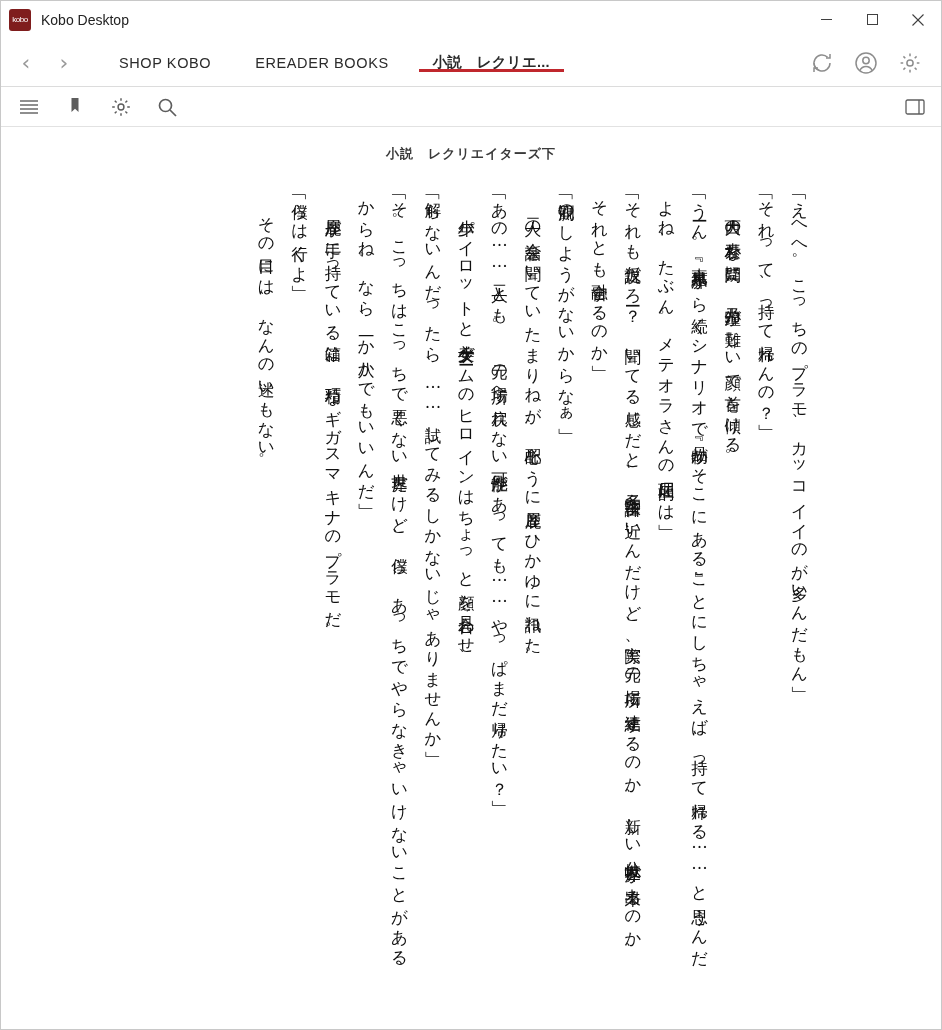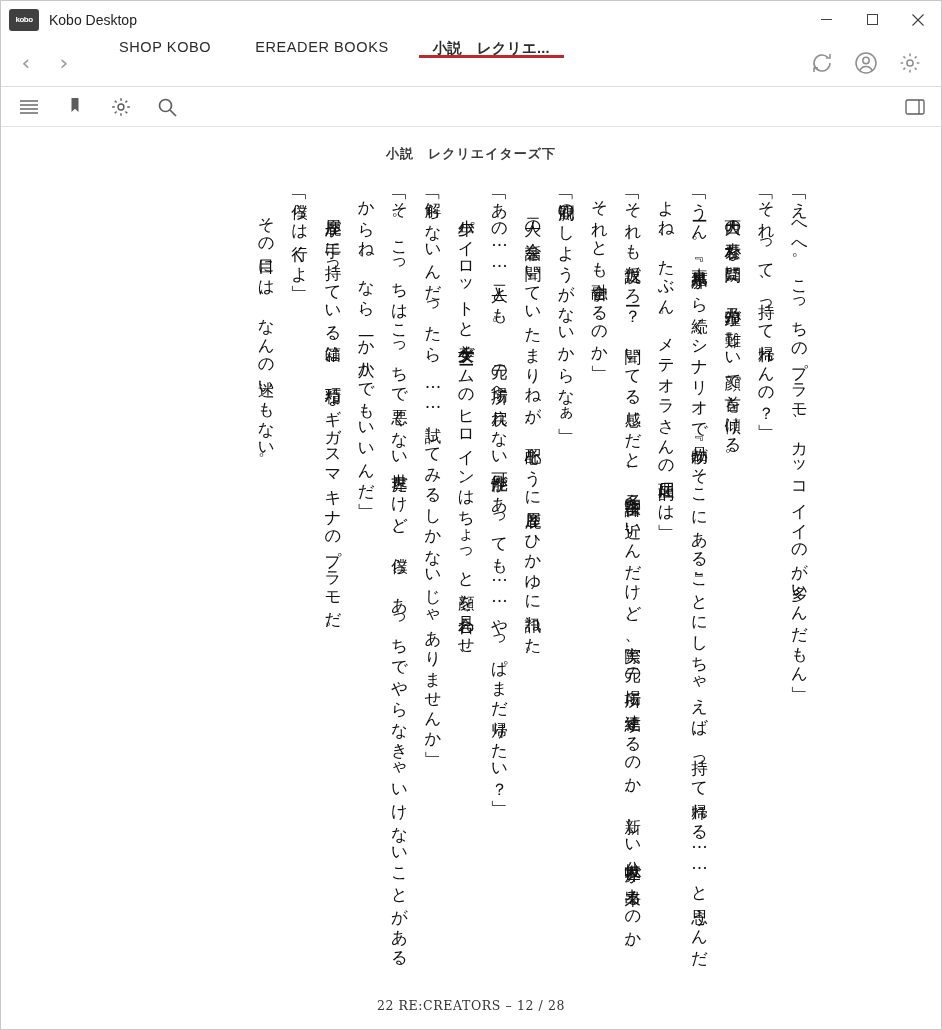--- a/index.html
+++ b/index.html
@@ -23,29 +23,29 @@
   .titlebar {
     height: 38px;
     min-height: 38px;
     display: flex;
     align-items: center;
     background: #ffffff;
     border-bottom: 1px solid #ffffff;
     padding-left: 8px;
   }
   .app-logo {
-    width: 30px; height: 22px;
-    background: #404040;
+    width: 22px; height: 22px;
+    background: #7f1d1d;
     border-radius: 3px;
     display: flex;
     align-items: center;
     justify-content: center;
     color: #fff;
     font-size: 8px;
-    font-weight: bold;
+    font-weight: normal;
     letter-spacing: -0.5px;
   }
   .app-title {
     margin-left: 10px;
     font-size: 14px;
     color: #222;
   }
   .win-controls {
     margin-left: auto;
     display: flex;
@@ -79,21 +79,21 @@
     width: 38px; height: 46px;
     display: flex;
     align-items: center;
     justify-content: center;
     color: #9a9a9a;
     font-size: 22px;
     font-family: "DejaVu Sans", sans-serif;
   }
   .nav-tabs {
     display: flex;
-    align-items: flex-start;
+    align-items: center;
     margin-left: 14px;
   }
   .nav-tab {
     display: flex;
     align-items: center;
     padding: 0 22px;
     font-size: 14.5px;
     letter-spacing: 0.6px;
     color: #2b2b2b;
     position: relative;
@@ -318,16 +318,15 @@
         <p class="noindent">「あの……二人とも。　元の場所へ戻れない可能性があっても……やっぱまだ帰りたい？」</p>
         <p>少年パイロットと美少女ゲームのヒロインはちょっと顔を見合わせ、</p>
         <p class="noindent">「解らないんだったら、……試してみるしかないじゃありませんか」</p>
         <p class="noindent">「そ。こっちはこっちで悪くない世界だけど、僕ら、あっちでやらなきゃいけないことがあるからね。なら、一か八かでもいいんだ」</p>
         <p>鹿屋が手に持っている箱は、精巧なギガスマキナのプラモだ。</p>
         <p class="noindent">「僕らは行くよ」</p>
         <p>その目には、なんの迷いもない。</p>
       </div>
     </div>
 
-    <div class="page-footer">22  RE:CREATORS  –  12 / 28</div>
   </div>
 
 </div>
 
 </body></html>

